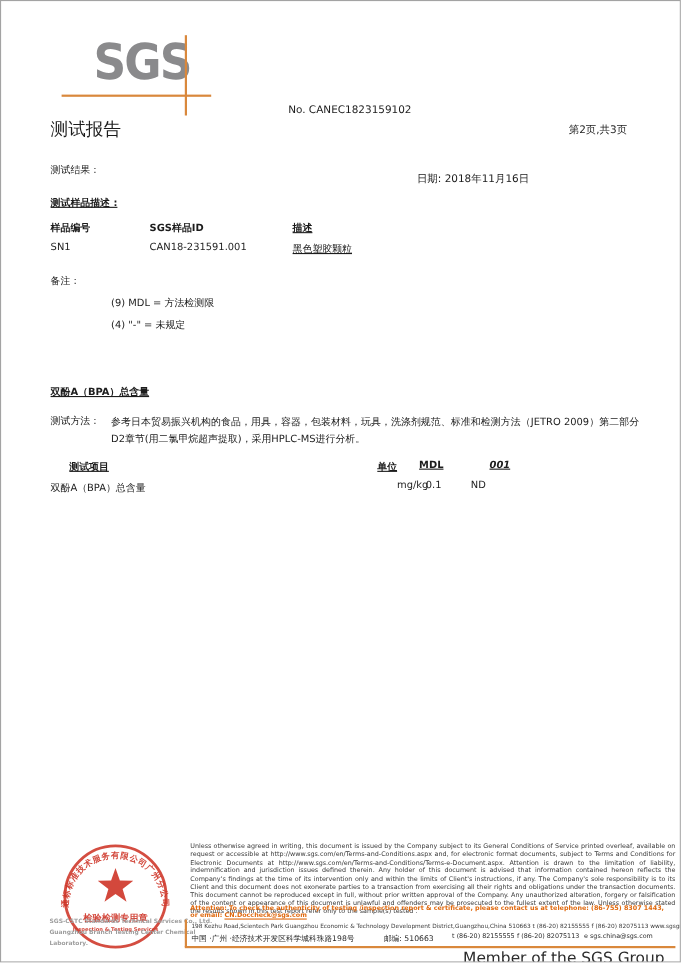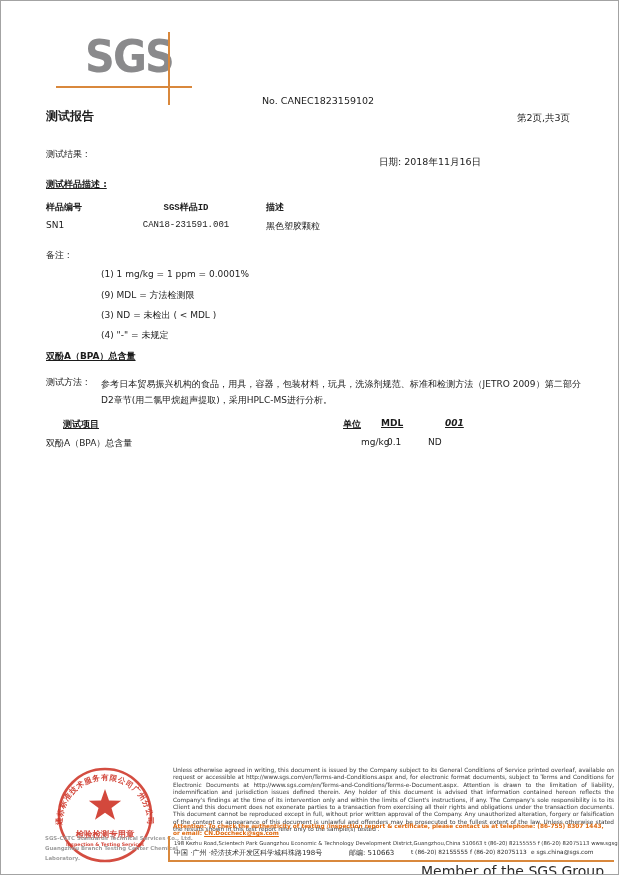--- a/index.html
+++ b/index.html
@@ -14,37 +14,37 @@
   .logo-text {
     position:absolute; left:84px; top:33px;
     font-size:45px; font-weight:bold; color:#8a8a8c;
     letter-spacing:-2px; transform:scaleX(.92); transform-origin:left top;
     line-height:1;
   }
   .logo-hline { position:absolute; left:55px; top:85px; width:136px; height:2px; background:#d9883c; }
   .logo-vline { position:absolute; left:167px; top:31px; width:2px; height:73px; background:#d9883c; }
 
   
-  .doc-title   { position:absolute; left:45px;  top:107px; font-size:12px; font-weight:bold; }
+  .doc-title   { position:absolute; left:45px;  top:107px; font-size:16px; font-weight:normal; }
   .report-no   { position:absolute; left:221px; top:94px; font-size:9.5px;padding-left:40px; }
   .report-date { position:absolute; left:378px; top:111px; font-size:9.5px;margin-top:44px; }
   .page-info   { position:absolute; left:516px; top:111px; font-size:9.5px; }
 
   
   .t9 { font-size:9px; }
   .results-label { position:absolute; left:45px; top:147px; }
   .sample-heading { position:absolute; left:45px; top:177px; font-weight:bold; text-decoration:underline; }
 
   .sample-table { position:absolute; left:45px; top:200px; width:320px; }
   .sample-row { display:flex; }
   .sample-row.hdr { font-weight:bold; }
   .sample-row + .sample-row { margin-top:6px; }
   .sc1 { width:90px;  }
-  .sc2 { width:100px; text-align:center;font-family:Liberation Mono, monospace; }
-  .sc3 { padding-left:30px; text-align:right; }
+  .sc2 { width:100px; text-align:left; }
+  .sc3 { padding-left:30px; text-align:right;text-decoration:underline; }
 
   .remarks-label { position:absolute; left:45px; top:248px; }
   .remarks-list  { position:absolute; left:100px; top:268px; }
   .remarks-list div { height:20px; }
 
   .bpa-heading { position:absolute; left:45px; top:349px; font-weight:bold; text-decoration:underline; }
   .method-label { position:absolute; left:45px; top:375px; }
   .method-text  { position:absolute; left:100px; top:375px; width:480px; line-height:16px; text-align:justify; }
 
   .rt-cell { position:absolute; font-size:9px; }
@@ -96,23 +96,21 @@
     </div>
     <div class="sample-row">
       <span class="sc1">SN1</span>
       <span class="sc2">CAN18-231591.001</span>
       <span class="sc3">黑色塑胶颗粒</span>
     </div>
   </div>
 
   <div class="remarks-label t9">备注 :</div>
   <div class="remarks-list t9">
-    <div>(1) 1 mg/kg = 1 ppm = 0.0001%</div>
     <div>(9) MDL = 方法检测限</div>
-    <div>(3) ND = 未检出 ( &lt; MDL )</div>
     <div>(4) "-" = 未规定</div>
   </div>
 
   <div class="bpa-heading t9">双酚A（BPA）总含量</div>
   <div class="method-label t9">测试方法 :</div>
   <div class="method-text t9">参考日本贸易振兴机构的食品，用具，容器，包装材料，玩具，洗涤剂规范、标准和检测方法（JETRO 2009）第二部分D2章节(用二氯甲烷超声提取)，采用HPLC-MS进行分析。</div>
 
   <div>
     <span class="rt-cell rt-hdr" style="left:62px; top:417px;">测试项目</span>
     <span class="rt-cell rt-hdr" style="left:328px; top:417px;margin-left:14px;">单位</span>

